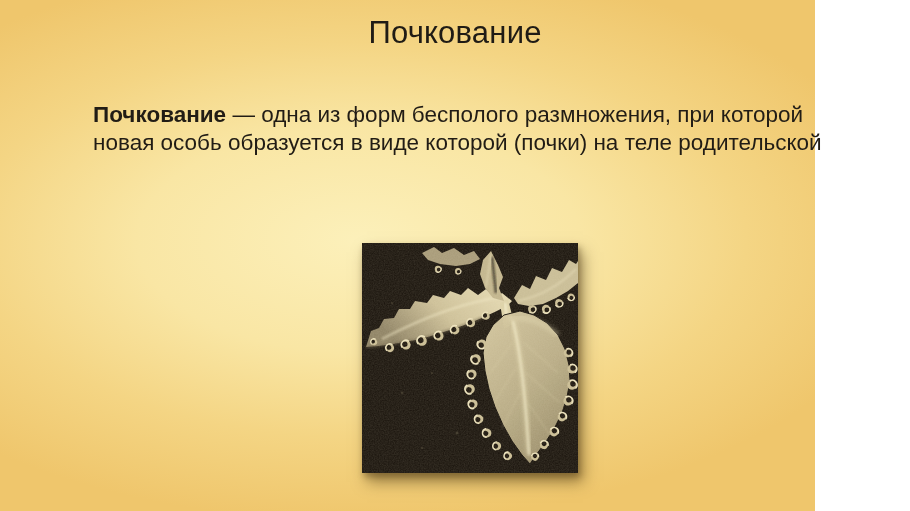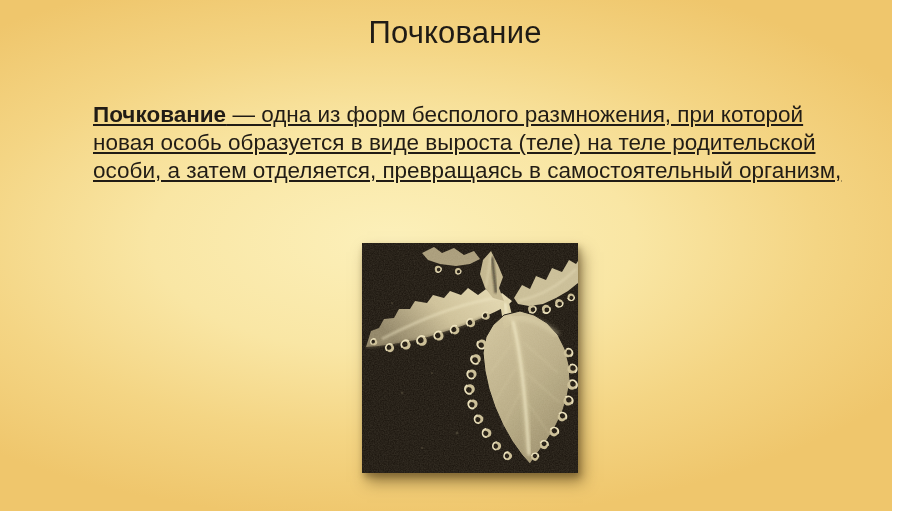--- a/index.html
+++ b/index.html
@@ -1,57 +1,55 @@
 <!DOCTYPE html>
 <html><head>
 <meta charset="utf-8">
 <style>
   html,body{margin:0;padding:0;}
   body{
     width:910px;height:511px;overflow:hidden;
     font-family:"Liberation Sans","DejaVu Sans",sans-serif;
   }
   .slide{
-    position:relative;width:892px;height:511px;
+    position:relative;width:815px;height:511px;
     background:radial-gradient(ellipse 68% 55% at 44% 47%,
       #fcf0ba 0%, #f9e6a4 40%, #f4d584 70%, #efc66c 100%);
   }
   .title{
     position:absolute;left:0;top:13px;width:910px;
     margin:0;text-align:center;
     font-size:31px;line-height:40px;font-weight:400;
     color:#1f1b15;letter-spacing:0.2px;
   }
   .definition{
     position:absolute;left:93px;top:101px;width:760px;
     margin:0;font-size:22.5px;line-height:28px;
     color:#211c15;
-    text-decoration:underline;
   }
   .definition .line{display:block;white-space:nowrap;}
   .definition b{font-weight:bold;}
   .photo{
     position:absolute;left:362px;top:243px;width:216px;height:230px;
     margin:0;
     box-shadow:5px 9px 14px rgba(70,50,15,0.5), 2px 4px 6px rgba(70,50,15,0.35);
     background:#18120b;
   }
   .photo svg{display:block;width:100%;height:100%;}
 </style>
 </head>
 <body>
 
 <div class="slide">
 
   <h1 class="title">Почкование</h1>
 
   <p class="definition">
     <span class="line"><b>Почкование</b><span> — одна из форм бесполого размножения, при которой</span></span>
-    <span class="line">новая особь образуется в виде выроста (теле) на теле родительской</span>
-    <span class="line">особи, а затем отделяется, превращаясь в самостоятельный организм,</span>
+    <span class="line">новая особь образуется в виде которой (почки) на теле родительской</span>
   </p>
 
   <figure class="photo">
     <svg viewBox="0 0 216 230" preserveAspectRatio="none" aria-hidden="true">
       <defs>
         <linearGradient id="lgA" x1="1" y1="0" x2="0" y2="0.4">
           <stop offset="0" stop-color="#e8ddb6"></stop>
           <stop offset="0.55" stop-color="#cdc098"></stop>
           <stop offset="1" stop-color="#8e8264"></stop>
         </linearGradient>

